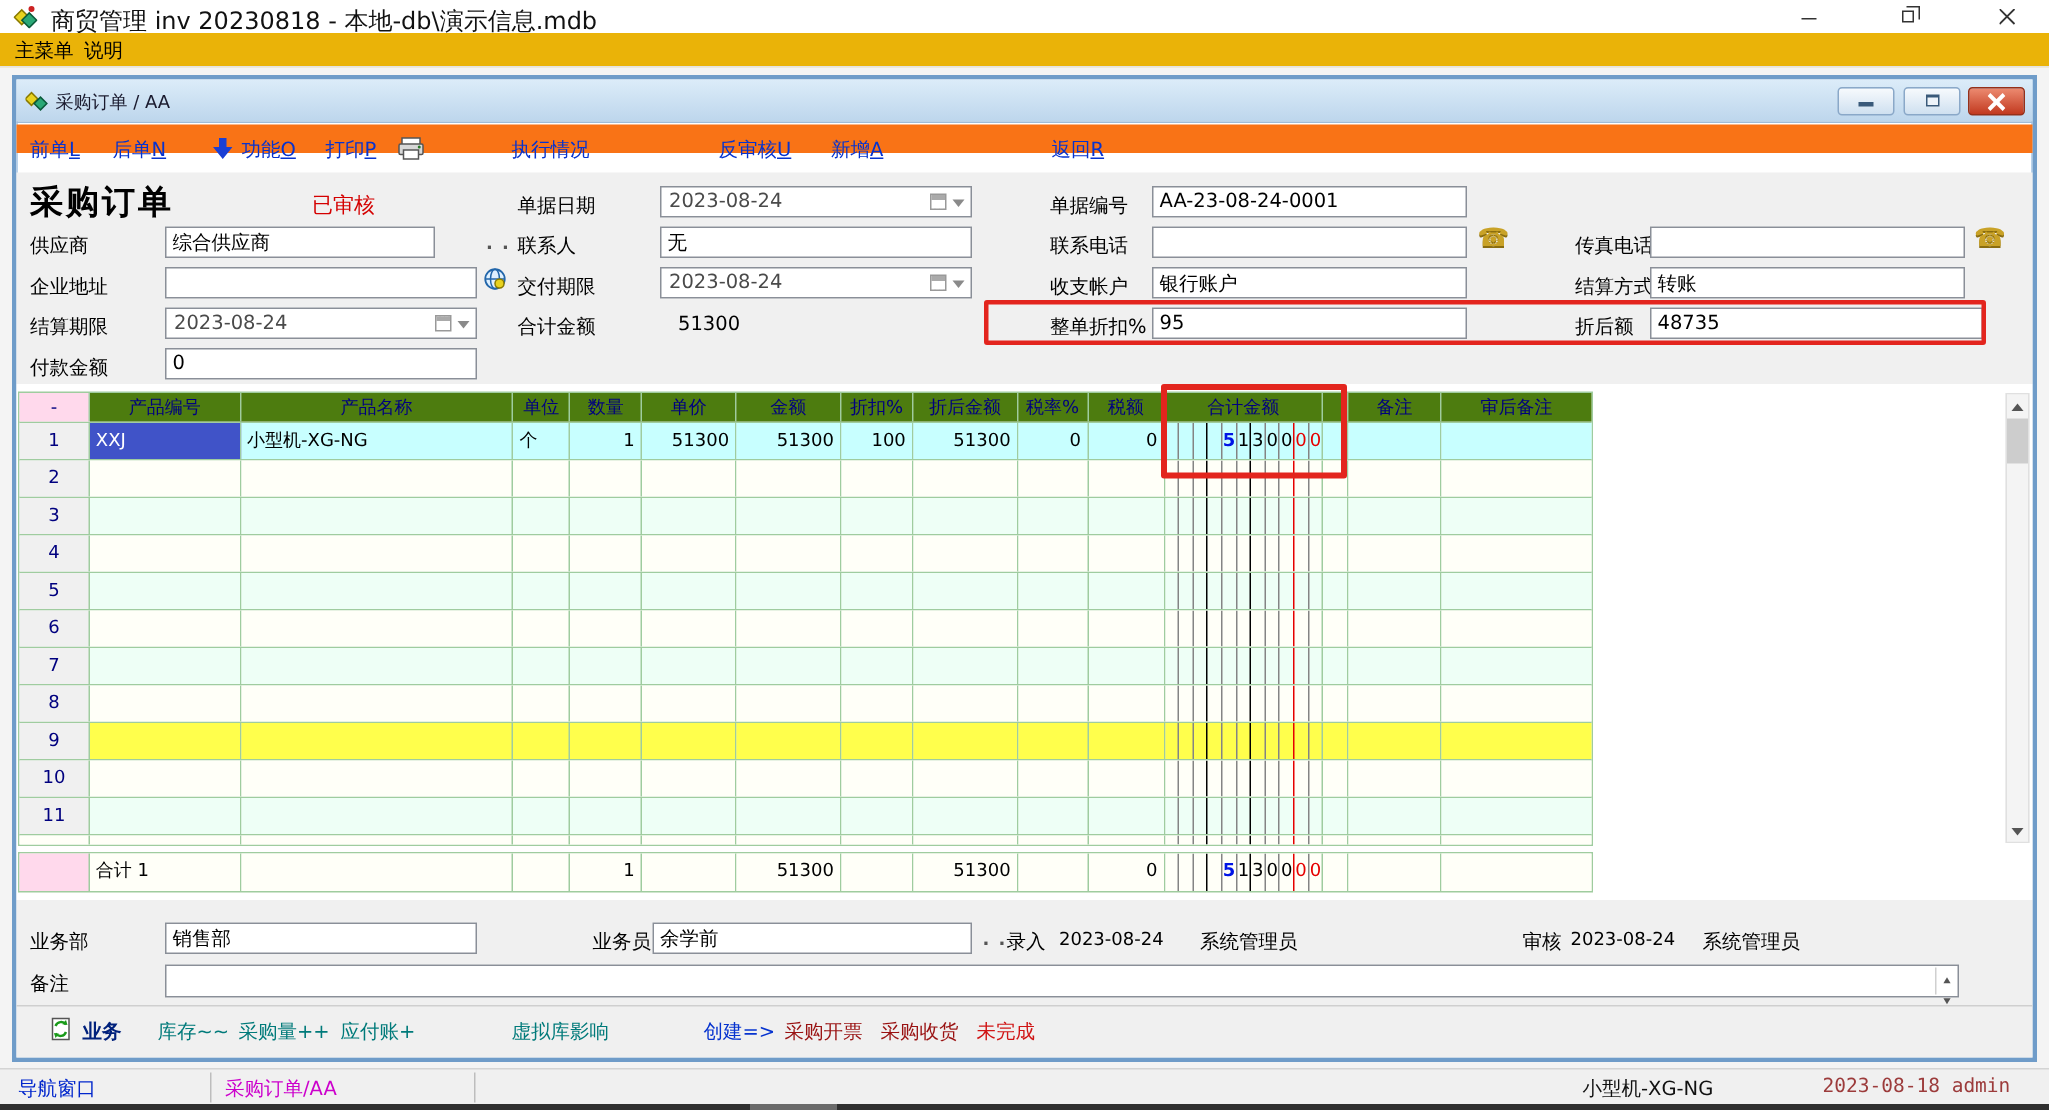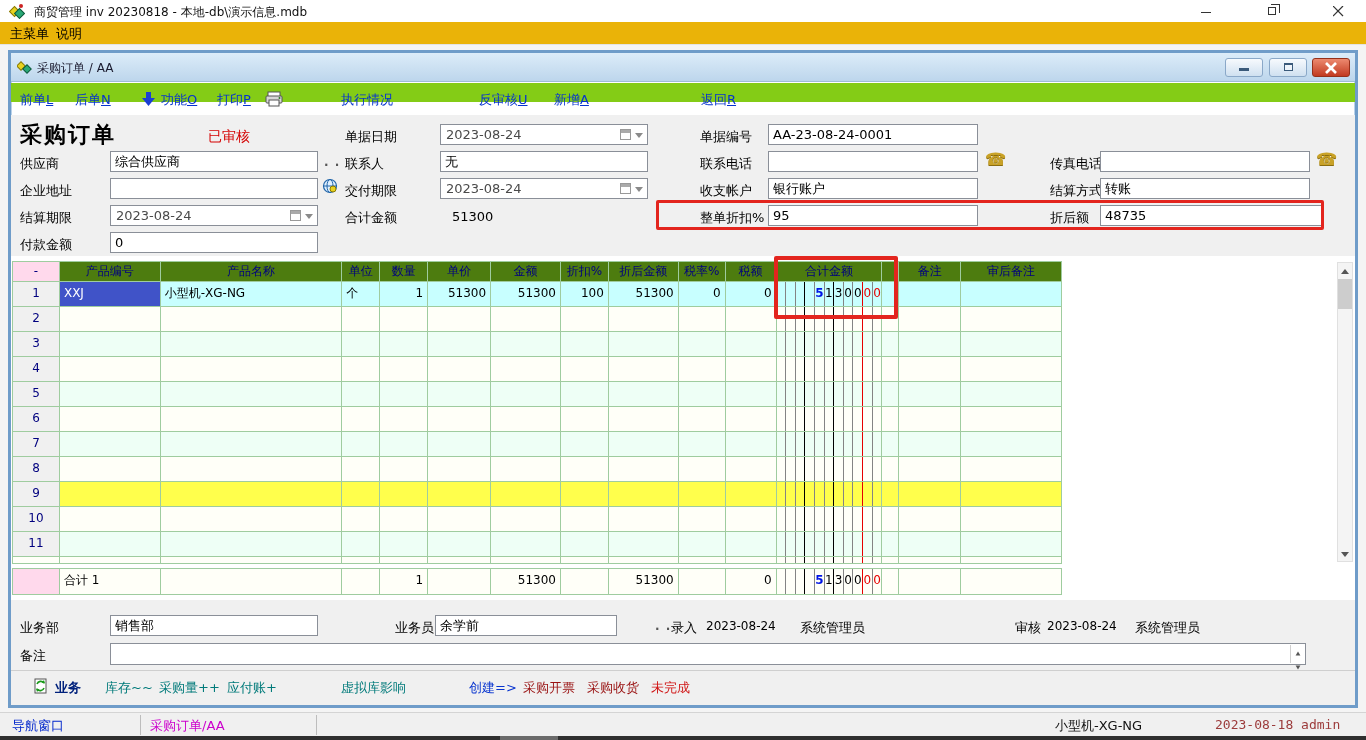--- a/index.html
+++ b/index.html
@@ -2,21 +2,21 @@
 <html><head>
 <meta charset="utf-8">
 <style>
   * { margin:0; padding:0; box-sizing:border-box; }
   html,body { width:1366px; height:740px; overflow:hidden;
     font-family:"DejaVu Sans","Liberation Sans",sans-serif; font-size:12px; background:#fff; }
   .abs { position:absolute; }
 
   
   #titlebar { position:absolute; left:0; top:0; width:1366px; height:22px; background:#fff; }
-  #titlebar .title { position:absolute; left:34px; top:4px; font-size:12px; color:#111; }
+  #titlebar .title { position:absolute; left:34px; top:4px; font-size:16px; color:#111; }
   .win-btn { position:absolute; top:0; height:22px; width:44px; text-align:center; cursor:default; }
   .glyph-min { display:inline-block; width:10px; height:1px; background:#333; margin-top:12px; }
   .glyph-restore { display:inline-block; position:relative; width:8px; height:8px; border:1px solid #333; margin-top:7px; background:#fff; }
   .glyph-restore:before { content:""; position:absolute; left:2px; top:-4px; width:8px; height:8px; border:1px solid #333; border-bottom:none; border-left:none; }
   #menubar { position:absolute; left:0; top:22px; width:1366px; height:23px; background:#eab308; border-bottom:1px solid #e3e3e3; }
   .menu-item { position:absolute; top:3px; font-size:13px; color:#000; }
   #mdi { position:absolute; left:0; top:45px; width:1366px; height:667px; background:#f4f4f4; }
 
   
   #child { position:absolute; left:8px; top:50px; width:1350px; height:658px;
@@ -25,21 +25,21 @@
     background:linear-gradient(#dcecf9,#bdd6ec); border-bottom:1px solid #9fbcd8; }
   #ctitle .ctext { position:absolute; left:26px; top:7px; font-size:12px; color:#1a1a2e; }
   .cbtn { position:absolute; top:5px; width:38px; height:19px; border:1px solid #8aa8c8; border-radius:3px;
     background:linear-gradient(#f7fafd,#cfe0f0); text-align:center; }
   .cbtn.close { background:linear-gradient(#ec8a70,#c23a20); border-color:#96301a; }
   .cbtn svg { margin-top:3px; }
   .cbtn .mini { display:inline-block; width:10px; height:3px; background:#3a5a7a; margin-top:9px; }
   .cbtn .rest { display:inline-block; width:9px; height:8px; border:1px solid #3a5a7a; border-top-width:2px; margin-top:4px; background:#eef4fa; }
 
   
-  #ctoolbar { position:absolute; left:0; top:30px; width:1344px; height:19px; background:#84cc16; }
+  #ctoolbar { position:absolute; left:0; top:30px; width:1344px; height:19px; background:#f97316; }
   .tb-item { position:absolute; top:8px; font-size:13px; color:#0633cf; white-space:nowrap; cursor:default; }
   .hot { text-decoration:underline; }
 
   
   #formpanel { position:absolute; left:0; top:62px; width:1344px; height:141px; background:#f0f0f0; }
   .flabel { position:absolute; font-size:13px; color:#000; white-space:nowrap; }
   .finput { position:absolute; height:21px; border:1px solid #8a8f98; background:#fff; font-size:13px;
     padding:0 4px; font-family:inherit; color:#000; }
   .datefield { position:absolute; height:21px; border:1px solid #8a8f98; background:#fff; }
   .datefield .dtext { position:absolute; left:5px; top:2px; font-size:13px; color:#4a4a4a; }
@@ -187,21 +187,21 @@
     <span class="tb-item" style="left:468px;"><span>反审核</span><span class="hot">U</span></span>
     <span class="tb-item" style="left:543px;"><span>新增</span><span class="hot">A</span></span>
     <span class="tb-item" style="left:690px;"><span>返回</span><span class="hot">R</span></span>
   </div>
 
   <div id="formpanel">
     <span class="doc-title">采购订单</span>
     <span class="status-audited">已审核</span>
 
     <span class="flabel" style="left:9px;top:40px;">供应商</span>
-    <input class="finput" style="left: 99px; top: 36px; width: 208px;" value="综合供应商">
+    <input class="finput" style="left: 99px; top: 36px; width: 180px;" value="综合供应商">
     <span class="dots" style="left:313px;top:40px;">. .</span>
 
     <span class="flabel" style="left:9px;top:67px;">企业地址</span>
     <input class="finput" style="left: 99px; top: 63px; width: 208px;" value="">
     <span class="abs" style="left:311px;top:63px;">
       <svg width="16" height="16">
           <circle cx="8" cy="8" r="6.5" fill="#dff0ff" stroke="#2266aa" stroke-width="1.2"></circle>
           <ellipse cx="8" cy="8" rx="3" ry="6.5" fill="none" stroke="#2266aa"></ellipse>
           <line x1="1.5" y1="8" x2="14.5" y2="8" stroke="#2266aa"></line>
           <circle cx="11" cy="11" r="3" fill="#e8d21f" stroke="#8a7a00"></circle>
@@ -683,21 +683,21 @@
       <div class="sb-btn" style="bottom:0;"><span class="tri-dn"></span></div>
     </div>
 
     <div class="red-rect" style="left:763px;top:0;width:124px;height:63px;border-width:4px;"></div>
   </div>
 
   <div id="cfooter">
     <span class="ftext" style="left:9px;top:19px;">业务部</span>
     <input class="finput" style="left: 99px; top: 15px; width: 208px;" value="销售部">
     <span class="ftext" style="left:384px;top:19px;">业务员</span>
-    <input class="finput" style="left: 424px; top: 15px; width: 182px;" value="余学前">
+    <input class="finput" style="left: 424px; top: 15px; width: 213px;" value="余学前">
     <span class="dots" style="left:644px;top:19px;">. .</span>
     <span class="ftext" style="left:660px;top:19px;">录入</span>
     <span class="ftext" style="left:695px;top:19px;font-size:12px;">2023-08-24</span>
     <span class="ftext" style="left:789px;top:19px;">系统管理员</span>
     <span class="ftext" style="left:1004px;top:19px;">审核</span>
     <span class="ftext" style="left:1036px;top:19px;font-size:12px;">2023-08-24</span>
     <span class="ftext" style="left:1124px;top:19px;">系统管理员</span>
 
     <span class="ftext" style="left:9px;top:47px;">备注</span>
     <div id="notebox">

